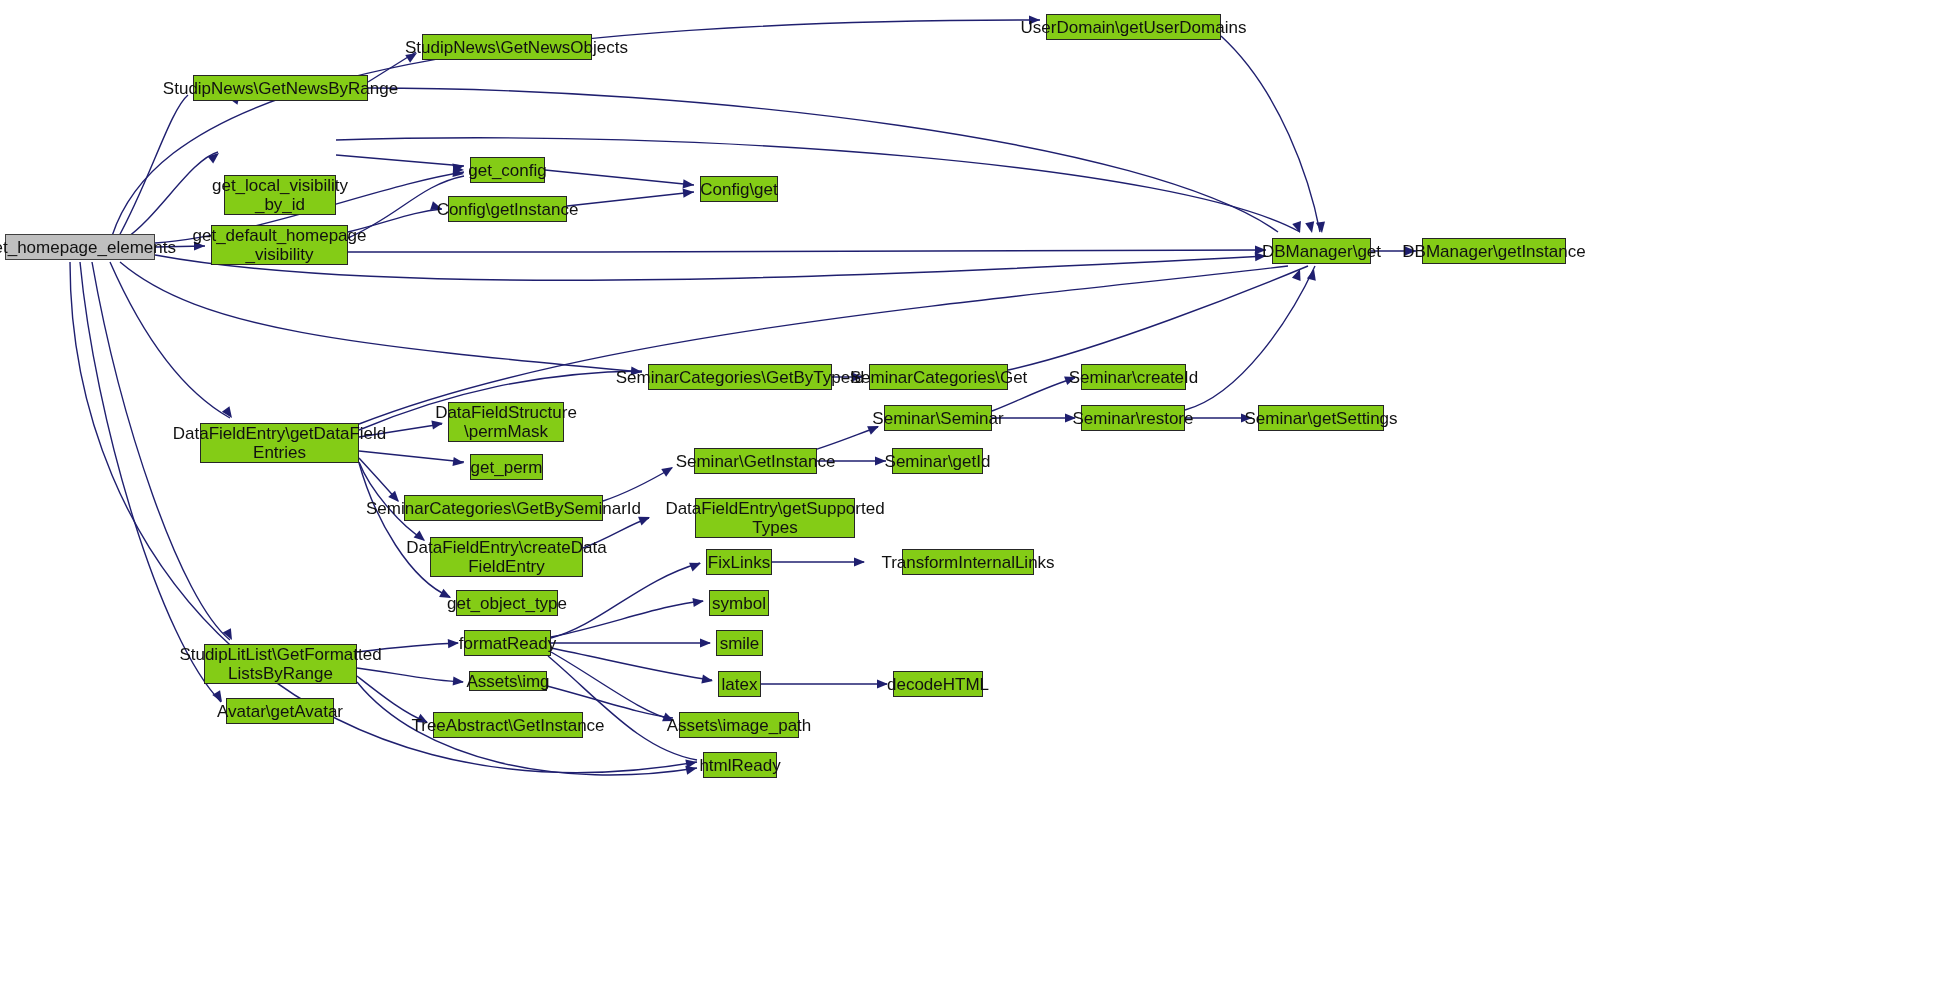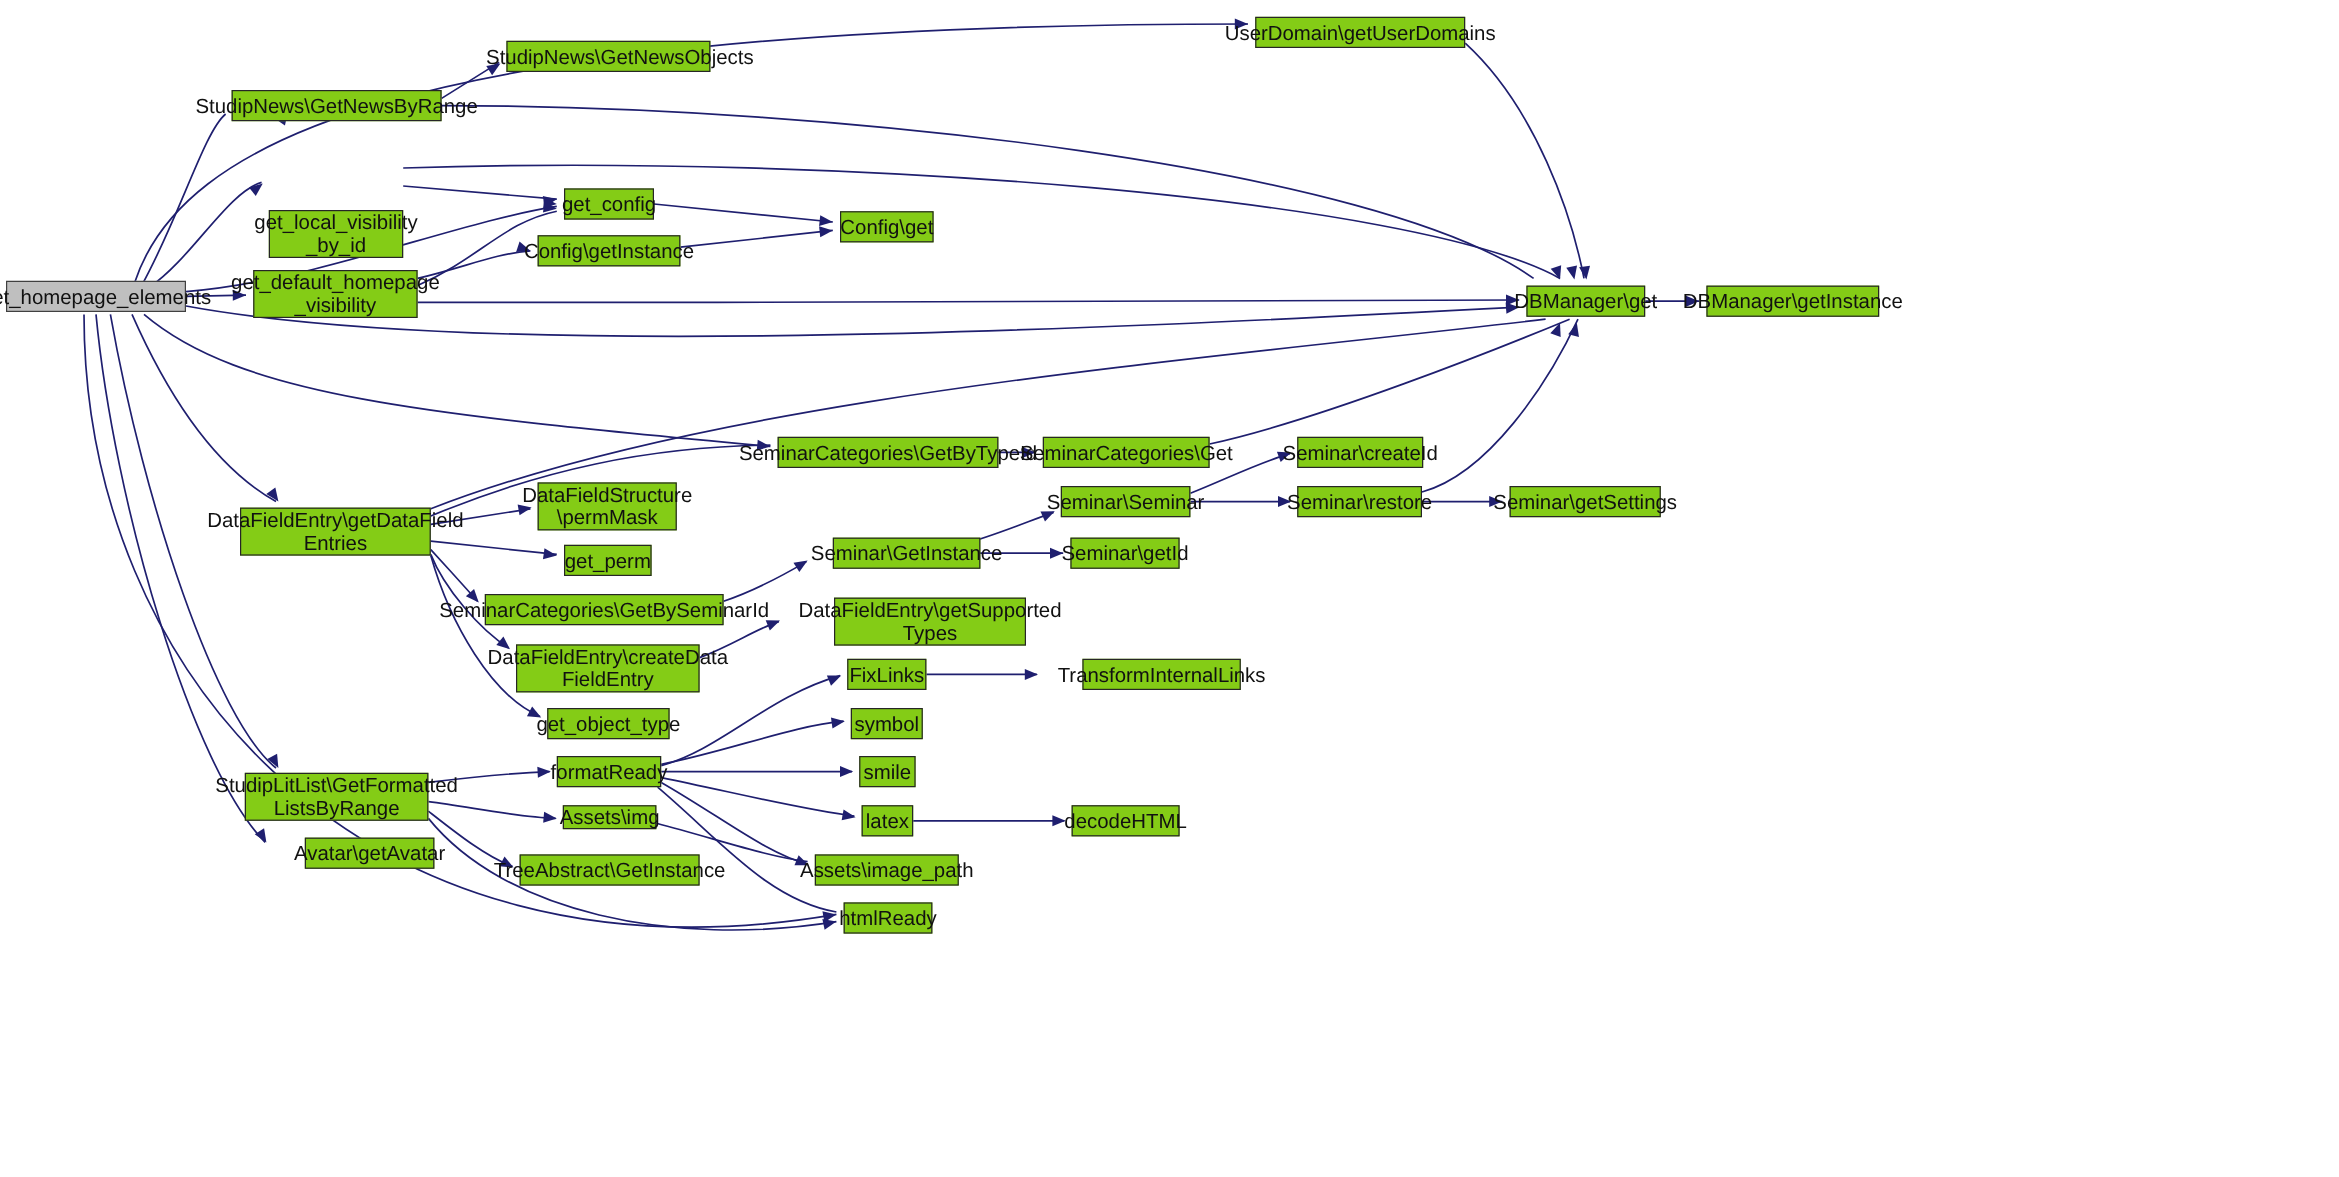--- a/index.html
+++ b/index.html
@@ -191,16 +191,16 @@
       <div class="node" style="left: 456px; top: 590px; width: 102px; height: 26px;">get_object_type</div>
       <div class="node" style="left: 464px; top: 630px; width: 87px; height: 26px;">formatReady</div>
       <div class="node" style="left: 716px; top: 630px; width: 47px; height: 26px;">smile</div>
       <div class="node" style="left: 204px; top: 644px; width: 153px; height: 40px;">StudipLitList\GetFormatted
 ListsByRange</div>
       <div class="node" style="left: 469px; top: 671px; width: 78px; height: 20px;">Assets\img</div>
       <div class="node" style="left: 718px; top: 671px; width: 43px; height: 26px;">latex</div>
       <div class="node" style="left: 893px; top: 671px; width: 90px; height: 26px;">decodeHTML</div>
       <div class="node" style="left: 433px; top: 712px; width: 150px; height: 26px;">TreeAbstract\GetInstance</div>
       <div class="node" style="left: 679px; top: 712px; width: 120px; height: 26px;">Assets\image_path</div>
-      <div class="node" style="left: 226px; top: 698px; width: 108px; height: 26px; margin-left: 28px;">Avatar\getAvatar</div>
+      <div class="node" style="left: 226px; top: 698px; width: 108px; height: 26px;">Avatar\getAvatar</div>
       <div class="node" style="left: 703px; top: 752px; width: 74px; height: 26px;">htmlReady</div>
     </div>
 </div>
 
 </body></html>

